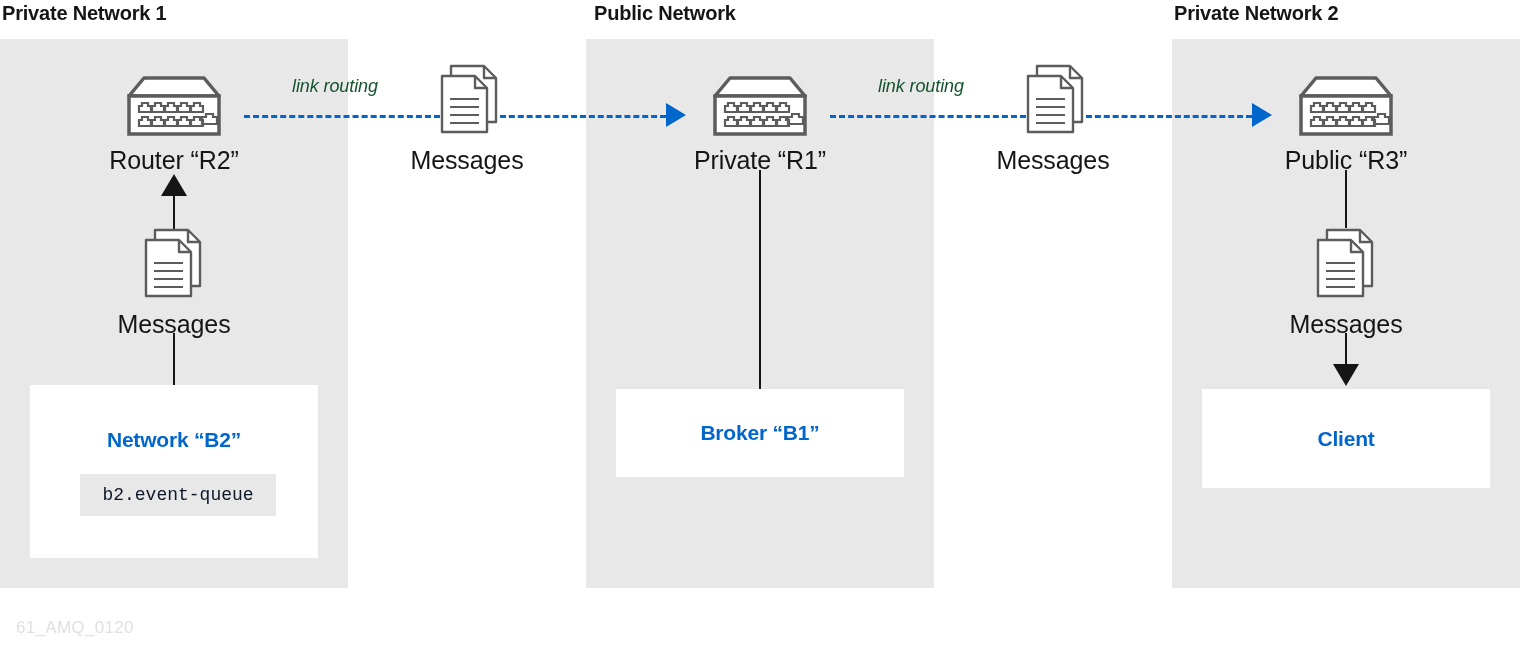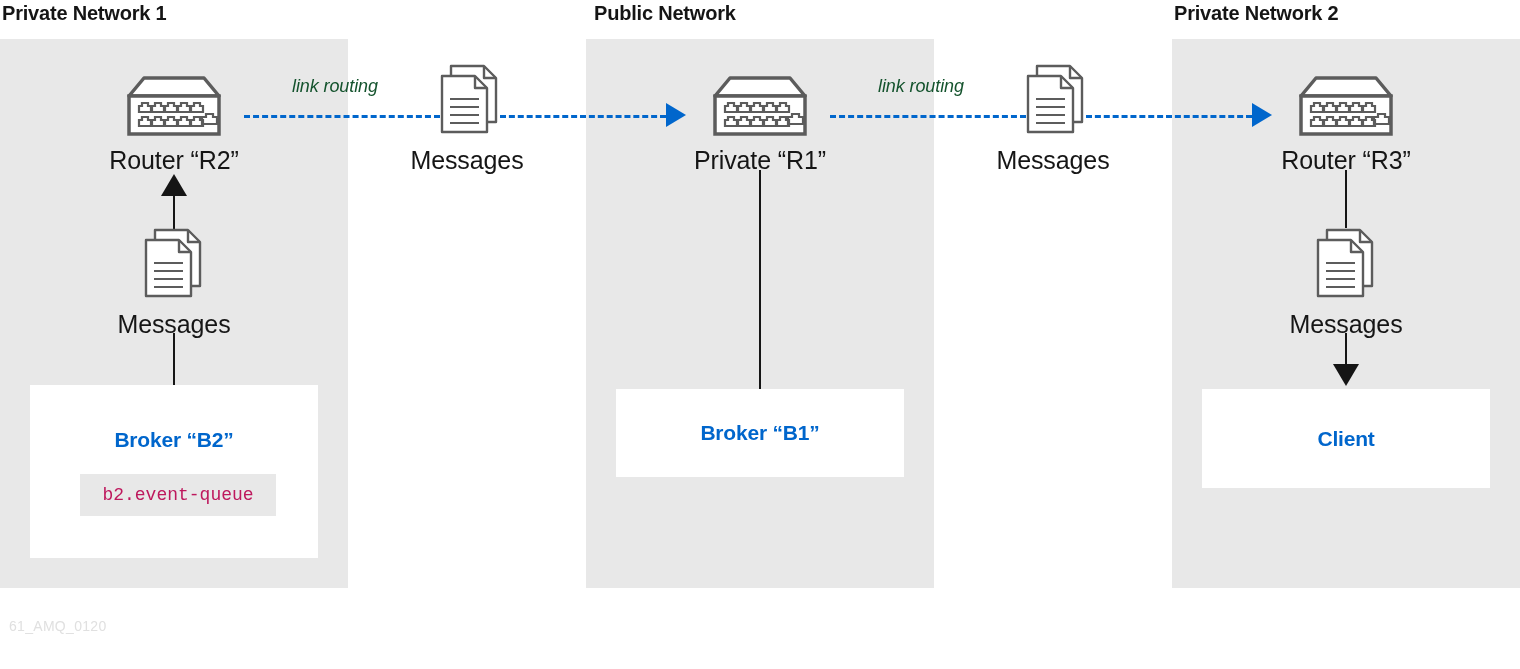--- a/index.html
+++ b/index.html
@@ -53,21 +53,21 @@
   .node-title {
     font-size: 21px;
     font-weight: bold;
     color: #0066cc;
     letter-spacing: -0.2px;
     white-space: nowrap;
   }
   .queue-chip {
     margin-top: 22px;
     background: #e8e8e8;
-    color: #be185d;
+    color: #0f172a;
     font-family: "Liberation Mono", monospace;
     font-size: 18px;
     padding: 11px 22px;
     white-space: nowrap;
     margin-left: 8px;
   }
   #box-b2 { left: 30px;   top: 385px; width: 288px; height: 173px; }
   #box-b1 { left: 616px;  top: 389px; width: 288px; height: 88px; }
   #box-client { left: 1202px; top: 389px; width: 288px; height: 99px; }
 
@@ -164,22 +164,22 @@
     left: 1333px; top: 364px;
     width: 0; height: 0;
     border-left: 13px solid transparent;
     border-right: 13px solid transparent;
     border-top: 22px solid #151515;
   }
 
   
   #footer-id {
     position: absolute;
-    left: 9px; top: 618px;
-    font-size: 14px;
+    left: 16px; top: 618px;
+    font-size: 17px;
     color: #e0e0e0;
     letter-spacing: 0.3px;
     white-space: nowrap;
   }
 </style>
 </head>
 <body>
 
 <div class="stage">
 
@@ -261,21 +261,21 @@
         <path d="M61 54 v-6 h3 v-3 h6 v3 h3 v6 z"></path>
         <path d="M74 54 v-6 h3 v-3 h6 v3 h3 v6 z"></path>
         <path d="M87 54 v-6 h3 v-3 h6 v3 h3 v6 z"></path>
         <path d="M100 52 v-7 h4 v-3 h7 v3 h4 v7 z" transform="translate(-2,0)"></path>
       </g>
     </svg>
   </div>
 
   <div class="caption" id="cap-r2">Router “R2”</div>
   <div class="caption" id="cap-r1">Private “R1”</div>
-  <div class="caption" id="cap-r3">Router “R3”</div>
+  <div class="caption" id="cap-r3">Public “R3”</div>
 
   <div class="link-label" id="link-label-1">link routing</div>
   <div class="link-label" id="link-label-2">link routing</div>
 
   <div class="docs" id="docs-link1">
     <svg viewBox="0 0 66 72" width="66" height="72" aria-hidden="true">
       <path d="M14 4 H47 L59 16 V60 H14 Z" fill="#ffffff" stroke="#5c5c5c" stroke-width="2.4" stroke-linejoin="round"></path>
       <path d="M47 4 V16 H59" fill="none" stroke="#5c5c5c" stroke-width="2.4" stroke-linejoin="round"></path>
       <path d="M5 14 H38 L50 26 V70 H5 Z" fill="#ffffff" stroke="#5c5c5c" stroke-width="2.4" stroke-linejoin="round"></path>
       <path d="M38 14 V26 H50" fill="none" stroke="#5c5c5c" stroke-width="2.4" stroke-linejoin="round"></path>
@@ -329,21 +329,21 @@
       </g>
     </svg>
   </div>
 
   <div class="caption" id="cap-msg-link1">Messages</div>
   <div class="caption" id="cap-msg-link2">Messages</div>
   <div class="caption" id="cap-msg-left">Messages</div>
   <div class="caption" id="cap-msg-right">Messages</div>
 
   <div class="node-box" id="box-b2">
-    <div class="node-title">Broker “B2”</div>
+    <div class="node-title">Network “B2”</div>
     <div class="queue-chip">b2.event-queue</div>
   </div>
 
   <div class="node-box" id="box-b1">
     <div class="node-title">Broker “B1”</div>
   </div>
 
   <div class="node-box" id="box-client">
     <div class="node-title">Client</div>
   </div>

